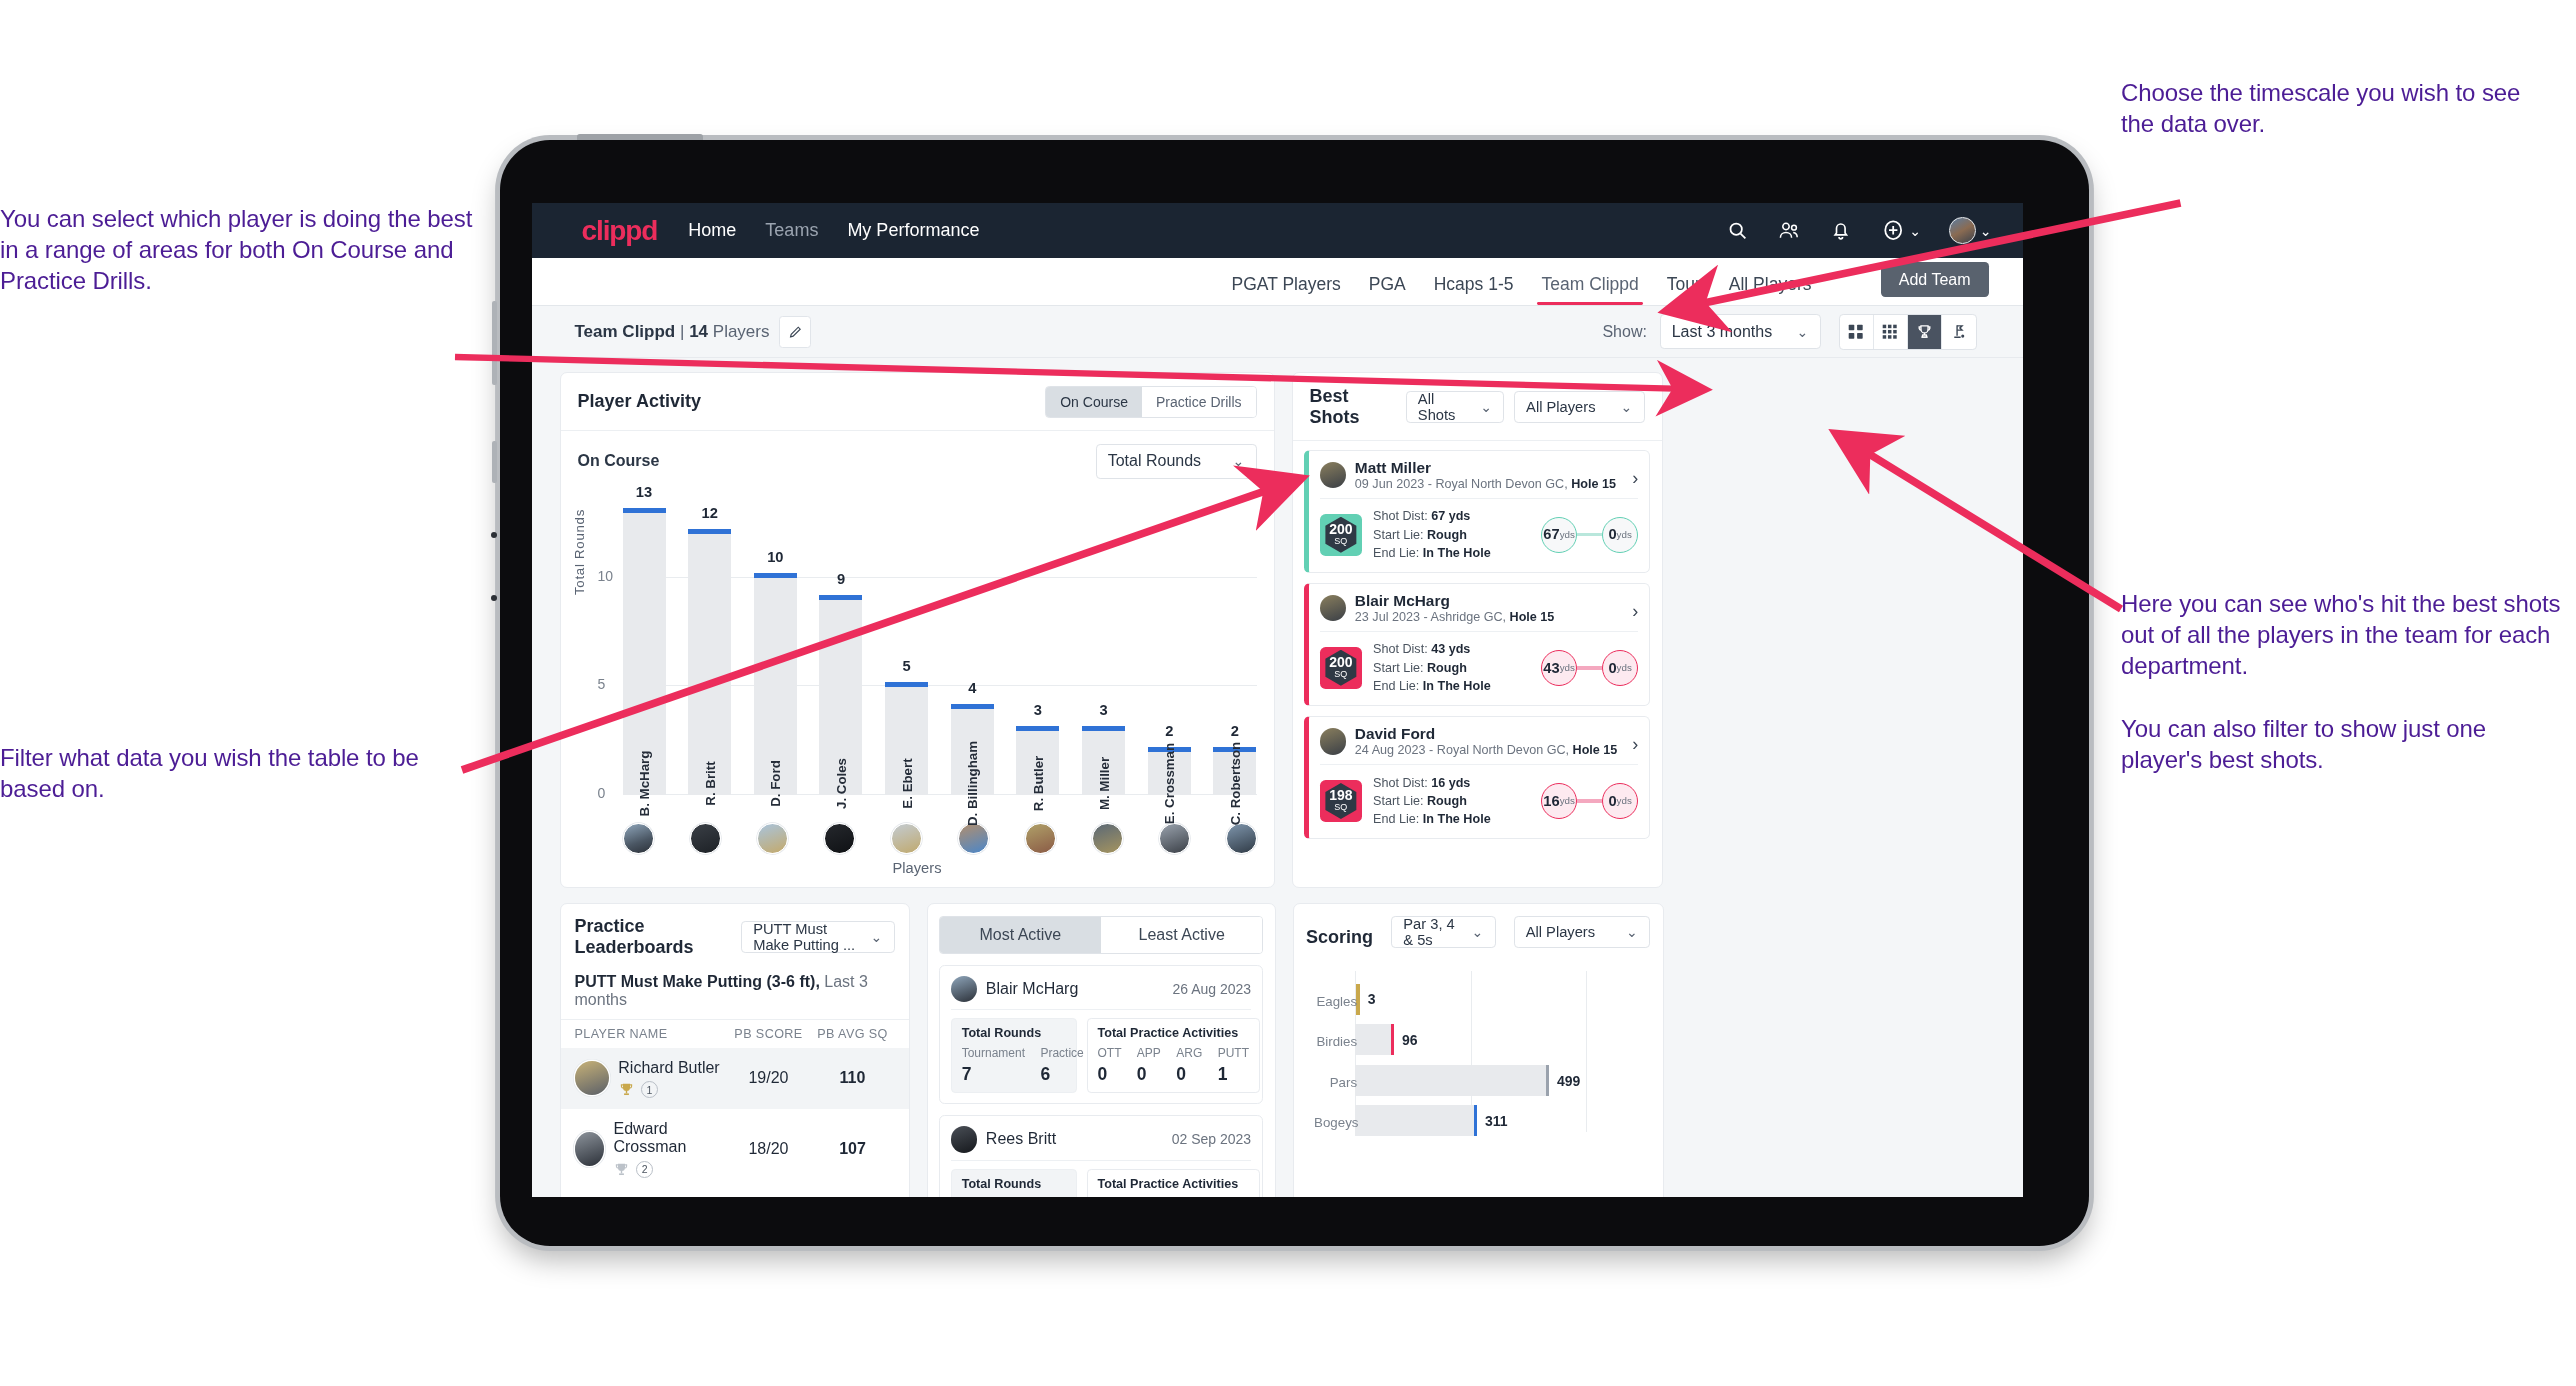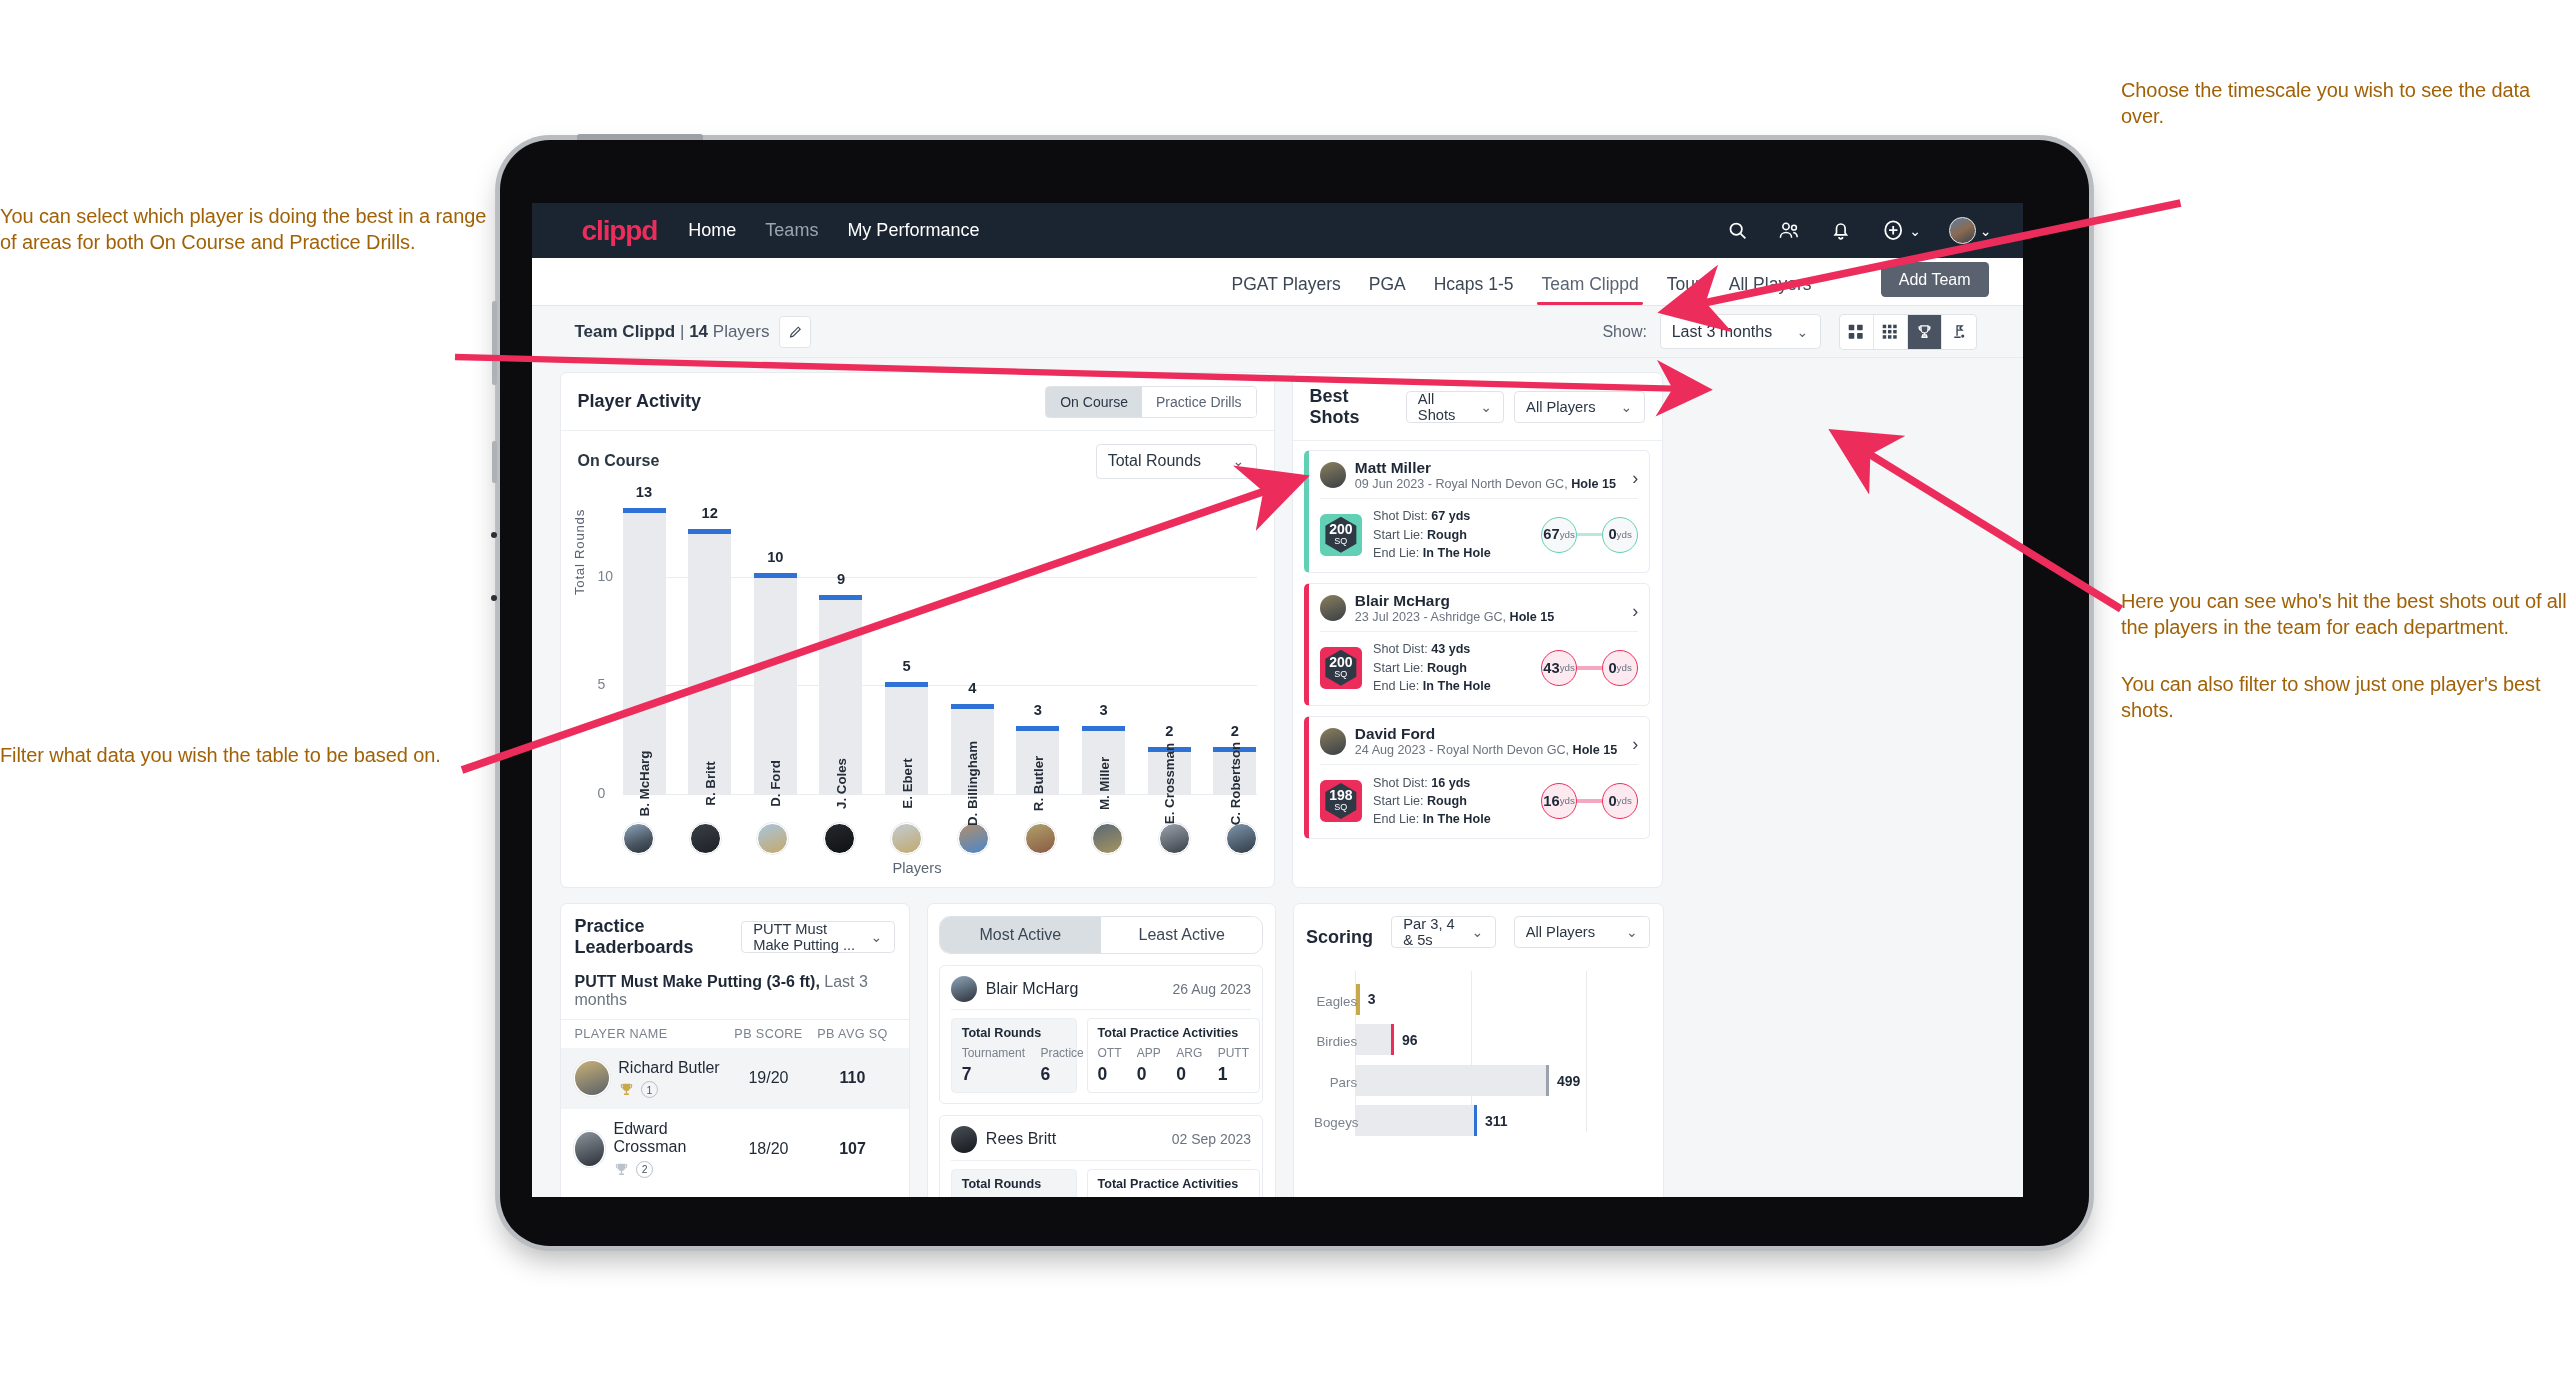--- a/index.html
+++ b/index.html
@@ -1,21 +1,21 @@
 <!DOCTYPE html>
 <html style="font-size:11.2px"><head>
 <meta charset="utf-8">
 <style>
   * { box-sizing: border-box; margin:0; padding:0; }
   html,body { width:2576px; height:1386px; background:#ffffff;
     font-family:"Liberation Sans", sans-serif; overflow:hidden; }
   .stage { position:relative; width:2576px; height:1386px; }
 
   
-  .anno { position:absolute; font-size:20px; line-height:1.30; color:#a16207; letter-spacing:-0.1px; }
+  .anno { position:absolute; font-size:24px; line-height:1.30; color:#4c1d95; letter-spacing:-0.1px; }
   .anno p + p { margin-top:31px; }
 
   
   .tablet { position:absolute; left:500px; top:140px; width:1589px; height:1106px;
     background:#0c0c0e; border-radius:50px;
     box-shadow:0 0 0 4.9px #b9bcc0, 0 14px 28px rgba(0,0,0,.28); }
   .tablet:before{ content:""; position:absolute; left:77px; top:-6.3px; width:126px; height:6.3px;
      background:#9da1a6; border-radius:2.8px 2.8px 0 0;}
   .tablet:after{ content:""; position:absolute; left:-7.7px; top:161px; width:4.2px; height:84px;
      background:#aeb2b7; border-radius:2.1px;}
@@ -159,21 +159,21 @@
   .pl-row.hl{ background:#f2f4f6;}
   .pl-left{ flex:1; display:flex; align-items:center; gap:9.8px;}
   .pl-av{ width:34px;height:34px;border-radius:50%; box-shadow:0 0 0 1.4px #fff,0 0 0 2.1px #e3e7eb;}
   .pl-nm{ font-size:16px; color:#1f2836;}
   .pl-badges{ display:flex; align-items:center; gap:5.6px; margin-top:4.2px;}
   .rankc{ width:17px;height:17px;border-radius:50%;border:0.7px solid #b9bfc7; font-size:10.5px;
       display:flex;align-items:center;justify-content:center; color:#4b545f;}
   .pl-v{ width:84px; text-align:center; font-size:16px; color:#1f2836;}
   .pl-v.b{ font-weight:700;}
 
-  .acttabs{ display:flex; margin:11.2px 11.2px 0 11.2px; border:0.7px solid #dfe3e8; border-radius:11px;
+  .acttabs{ display:flex; margin:11.2px 11.2px 0 11.2px; border:0.7px solid #dfe3e8; border-radius:4px;
       overflow:hidden;}
   .acttab{ flex:1; text-align:center; font-size:16px; padding:9px 0; color:#3c4755; background:#fff;}
   .acttab.active{ background:#d9dee3;}
   .actcard{ margin:11.2px; border:0.7px solid #e8ebef; border-radius:5.6px; padding:9.8px 11.2px;}
   .actTop{ display:flex; align-items:center; gap:8.4px; padding-bottom:7px;
       border-bottom:0.7px solid #edf0f3;}
   .actnm{ font-size:16px; color:#1f2836;}
   .actdate{ margin-left:auto; font-size:14px; color:#6b737f;}
   .actgrid{ display:flex; gap:9.8px; padding-top:8.4px;}
   .abox{ border:0.7px solid #e8ebef; border-radius:4.2px; padding:7px 9.8px;}

